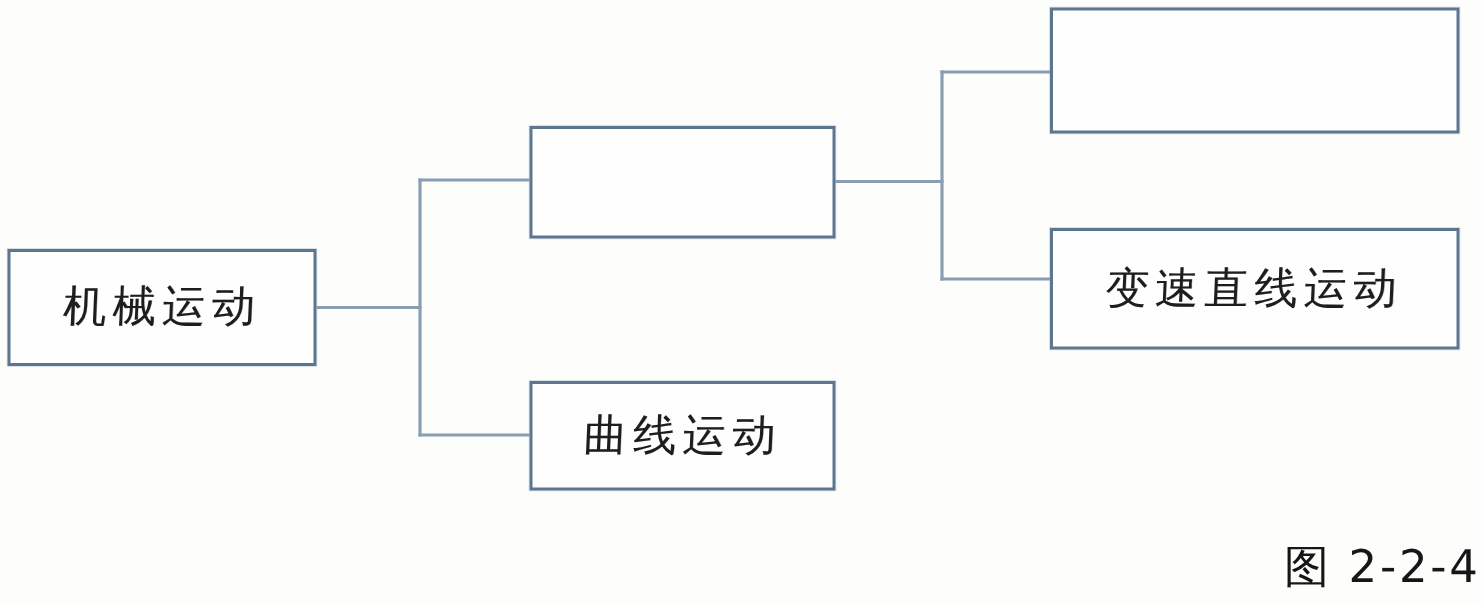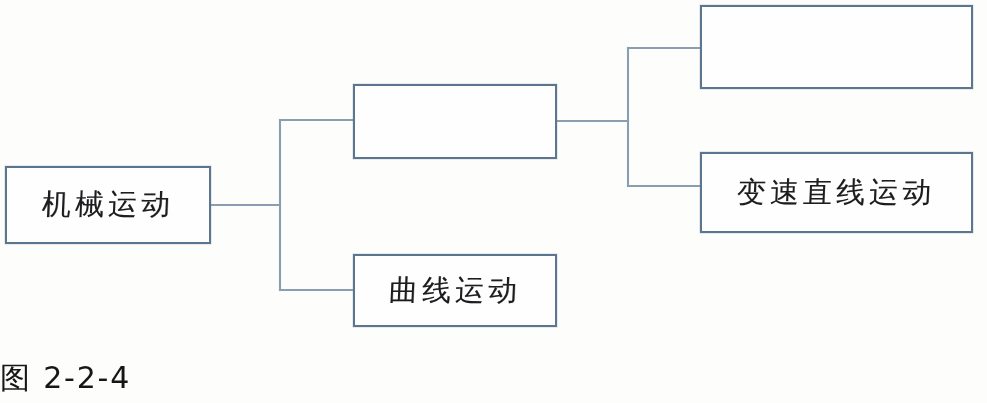--- a/index.html
+++ b/index.html
@@ -55,21 +55,21 @@
 
   #node-root  .label  { font-size: 29px; }
   #node-curve .label  { font-size: 29px; }
   #node-leaf-b .label { font-size: 29px; }
 
   #caption {
     position: absolute;
     left: 0;
     top: 358px;
     width: 987px;
-    text-align: left;
+    text-align: right;
     font-family: "DejaVu Sans", "Liberation Sans", sans-serif;
     font-size: 30px;
     color: #161616;
     letter-spacing: 0.06em;
     font-weight: 500;
   }
 </style>
 </head>
 <body>
 

